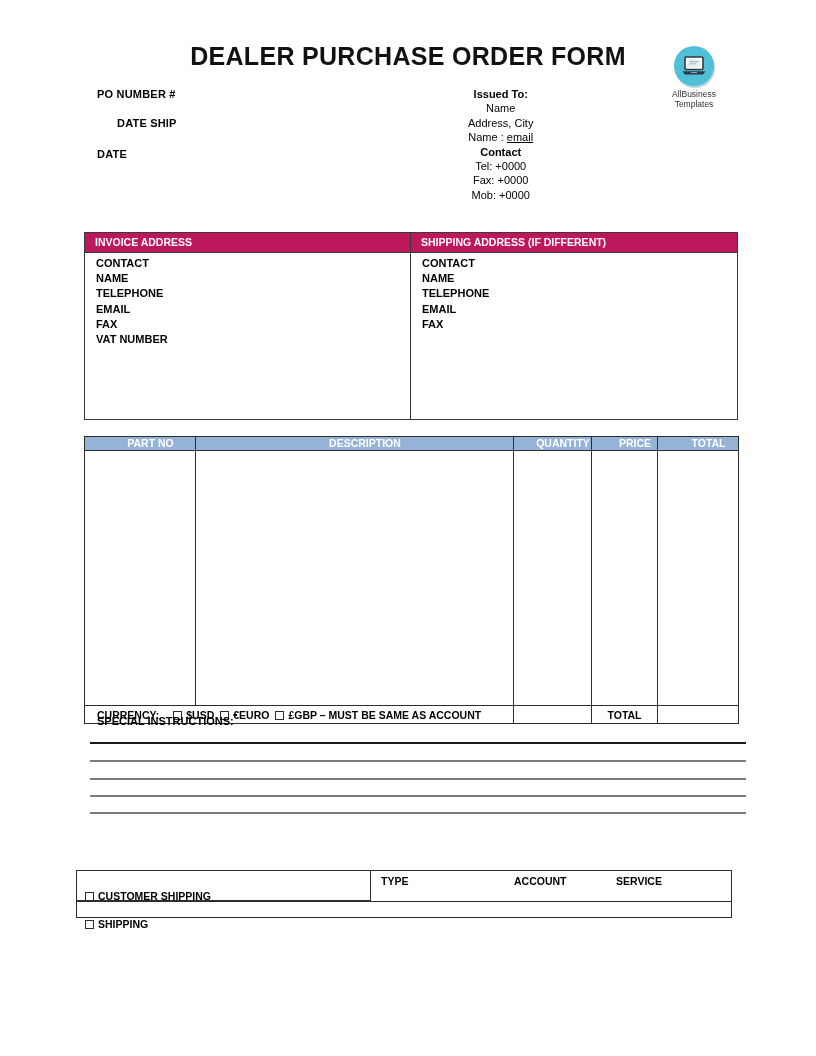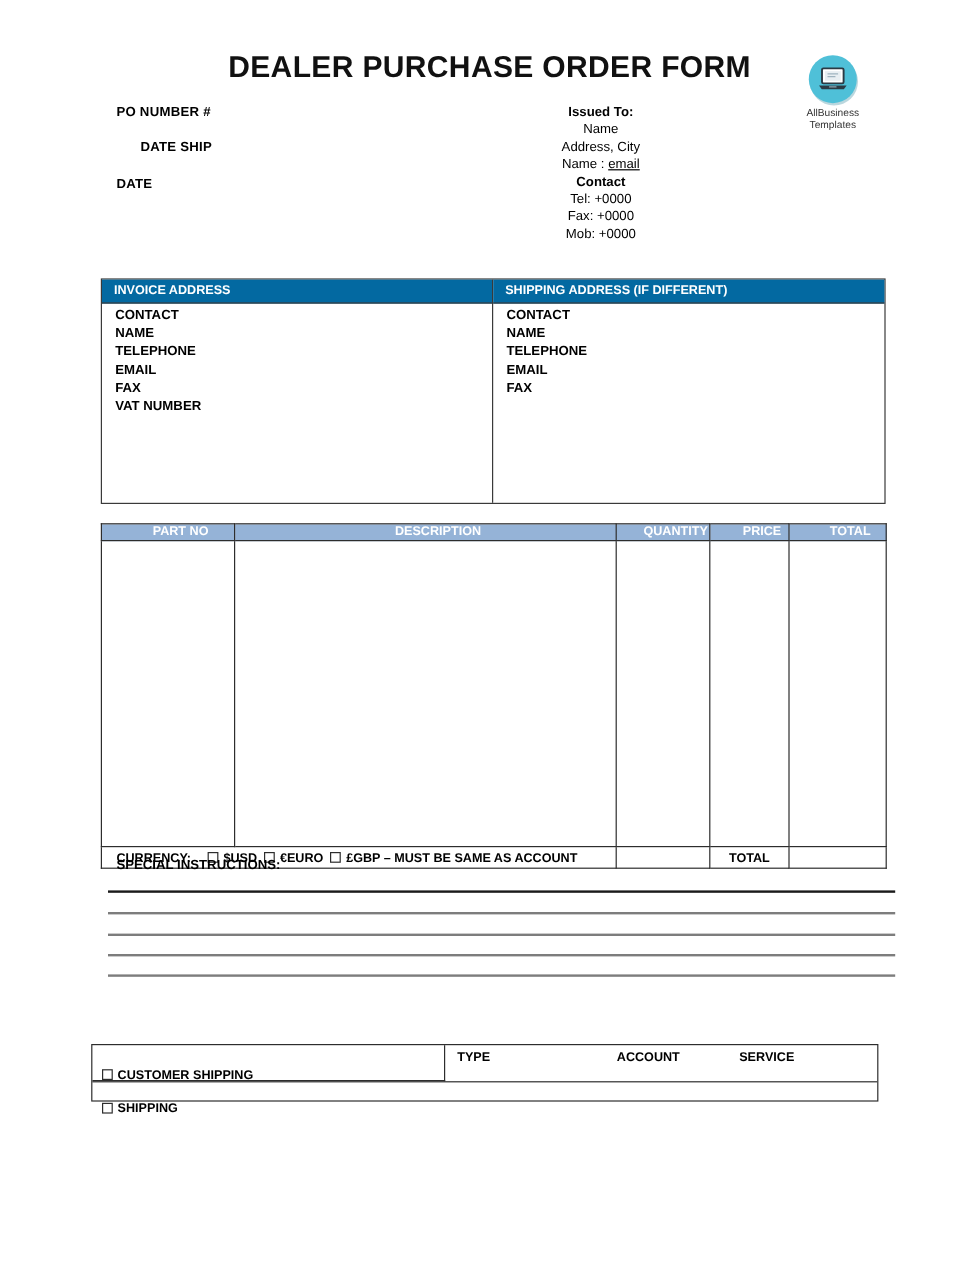--- a/index.html
+++ b/index.html
@@ -83,21 +83,21 @@
     display: flex;
   }
   .addr-col {
     flex: 0 0 50%;
     box-sizing: border-box;
     display: flex;
     flex-direction: column;
   }
   .addr-col.left { border-right: 1px solid #3a3a3a; }
   .addr-head {
-    background: #0369a1;
+    background: #be185d;
     color: #ffffff;
     font-size: 10.5px;
     font-weight: bold;
     padding: 2px 0 2px 10px;
     letter-spacing: 0;
     border-bottom: 1px solid #3a3a3a;
     height: 15px;
     line-height: 15px;
     box-sizing: content-box;
   }

